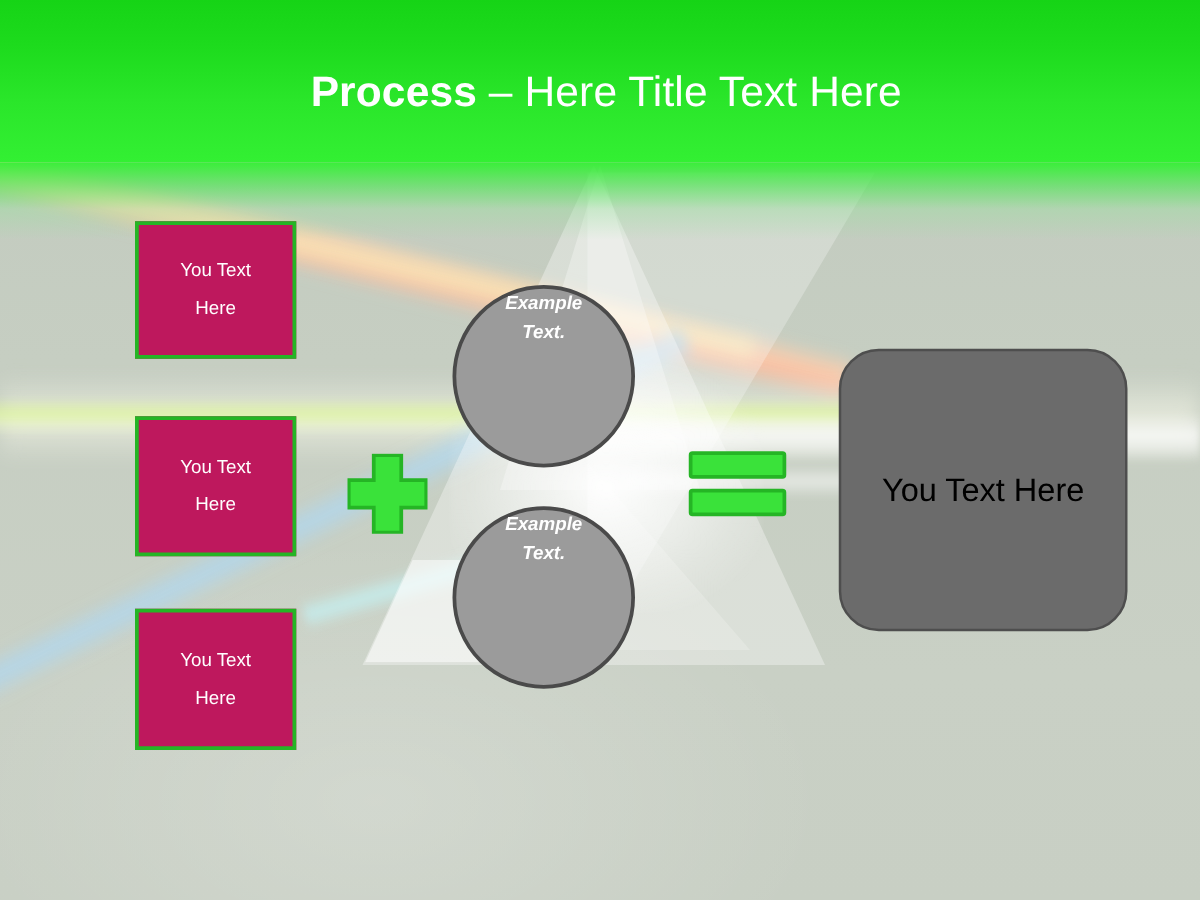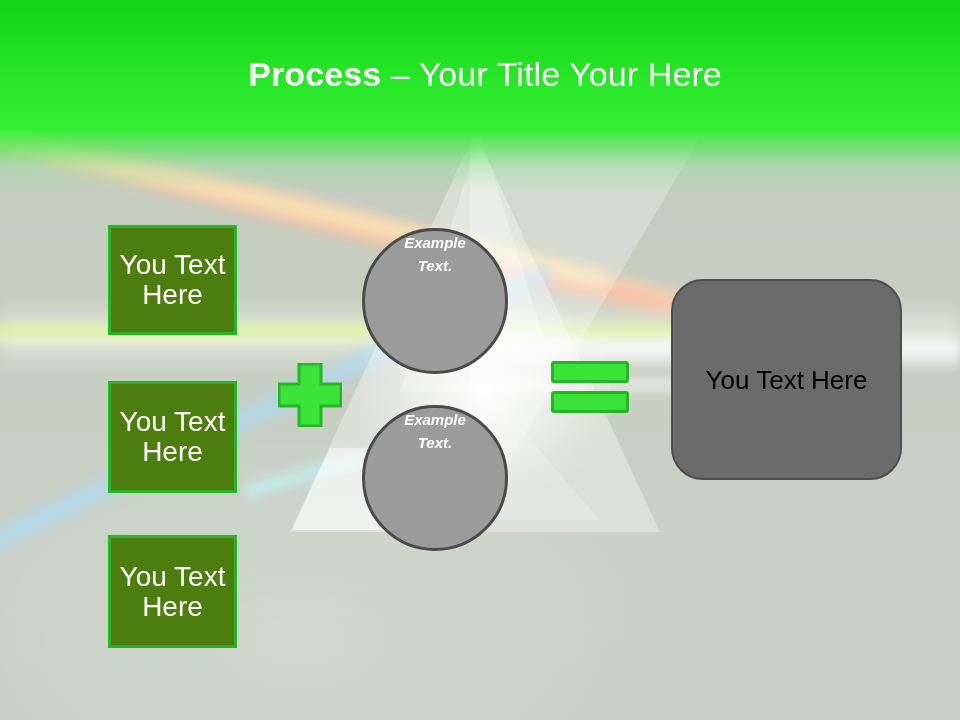--- a/index.html
+++ b/index.html
@@ -235,32 +235,31 @@
     white-space: nowrap;
     z-index: 6;
   }
   .title .t-bold { font-weight: bold; margin-left: 10px; }
   .title .t-rest { font-weight: normal; }
 
   
   .gbox {
     position: absolute;
     width: 129px;
-    background: #4d7c0f;
+    background: #be185d;
     border: 3px solid #25b525;
     box-sizing: border-box;
     color: #ffffff;
-    font-size: 28px;
+    font-size: 15px;
     line-height: 30px;
     text-align: center;
     display: flex;
     align-items: center;
     justify-content: center;
     z-index: 10;
-    margin-top: 48px;
   }
   .gbox-1 { left: 108px; top: 177px;  height: 110px; }
   .gbox-2 { left: 108px; top: 333px;  height: 112px; }
   .gbox-3 { left: 108px; top: 487px;  height: 113px; }
   .gbox span { display: block; }
 
   
   .plus {
     position: absolute;
     left: 278px;
@@ -316,21 +315,21 @@
   }
   .eq-bar-top { top: 0; }
   .eq-bar-bot { top: 30px; }
 
   
   .result {
     position: absolute;
     left: 671px;
     top: 279px;
     width: 231px;
-    height: 201px;
+    height: 226px;
     background: #6b6b6b;
     border: 2px solid #4e4e4e;
     border-radius: 32px;
     box-sizing: border-box;
     color: #000000;
     font-size: 26px;
     line-height: 34px;
     text-align: center;
     display: flex;
     align-items: center;
@@ -354,21 +353,21 @@
   <div class="tri-main"></div>
   <div class="tri-main-b"></div>
   <div class="tri-right-low"></div>
   <div class="quad-lowleft"></div>
   <div class="band-right"></div>
   <div class="band-right2"></div>
   <div class="glow-core"></div>
 
   <div class="header"></div>
   <div class="header-fade"></div>
-  <div class="title"><span class="t-bold">Process</span><span class="t-rest"> – Your Title Your Here</span></div>
+  <div class="title"><span class="t-bold">Process</span><span class="t-rest"> – Here Title Text Here</span></div>
 
   <div class="gbox gbox-1">
     <div>
       <span>You Text</span>
       <span>Here</span>
     </div>
   </div>
 
   <div class="gbox gbox-2">
     <div>

